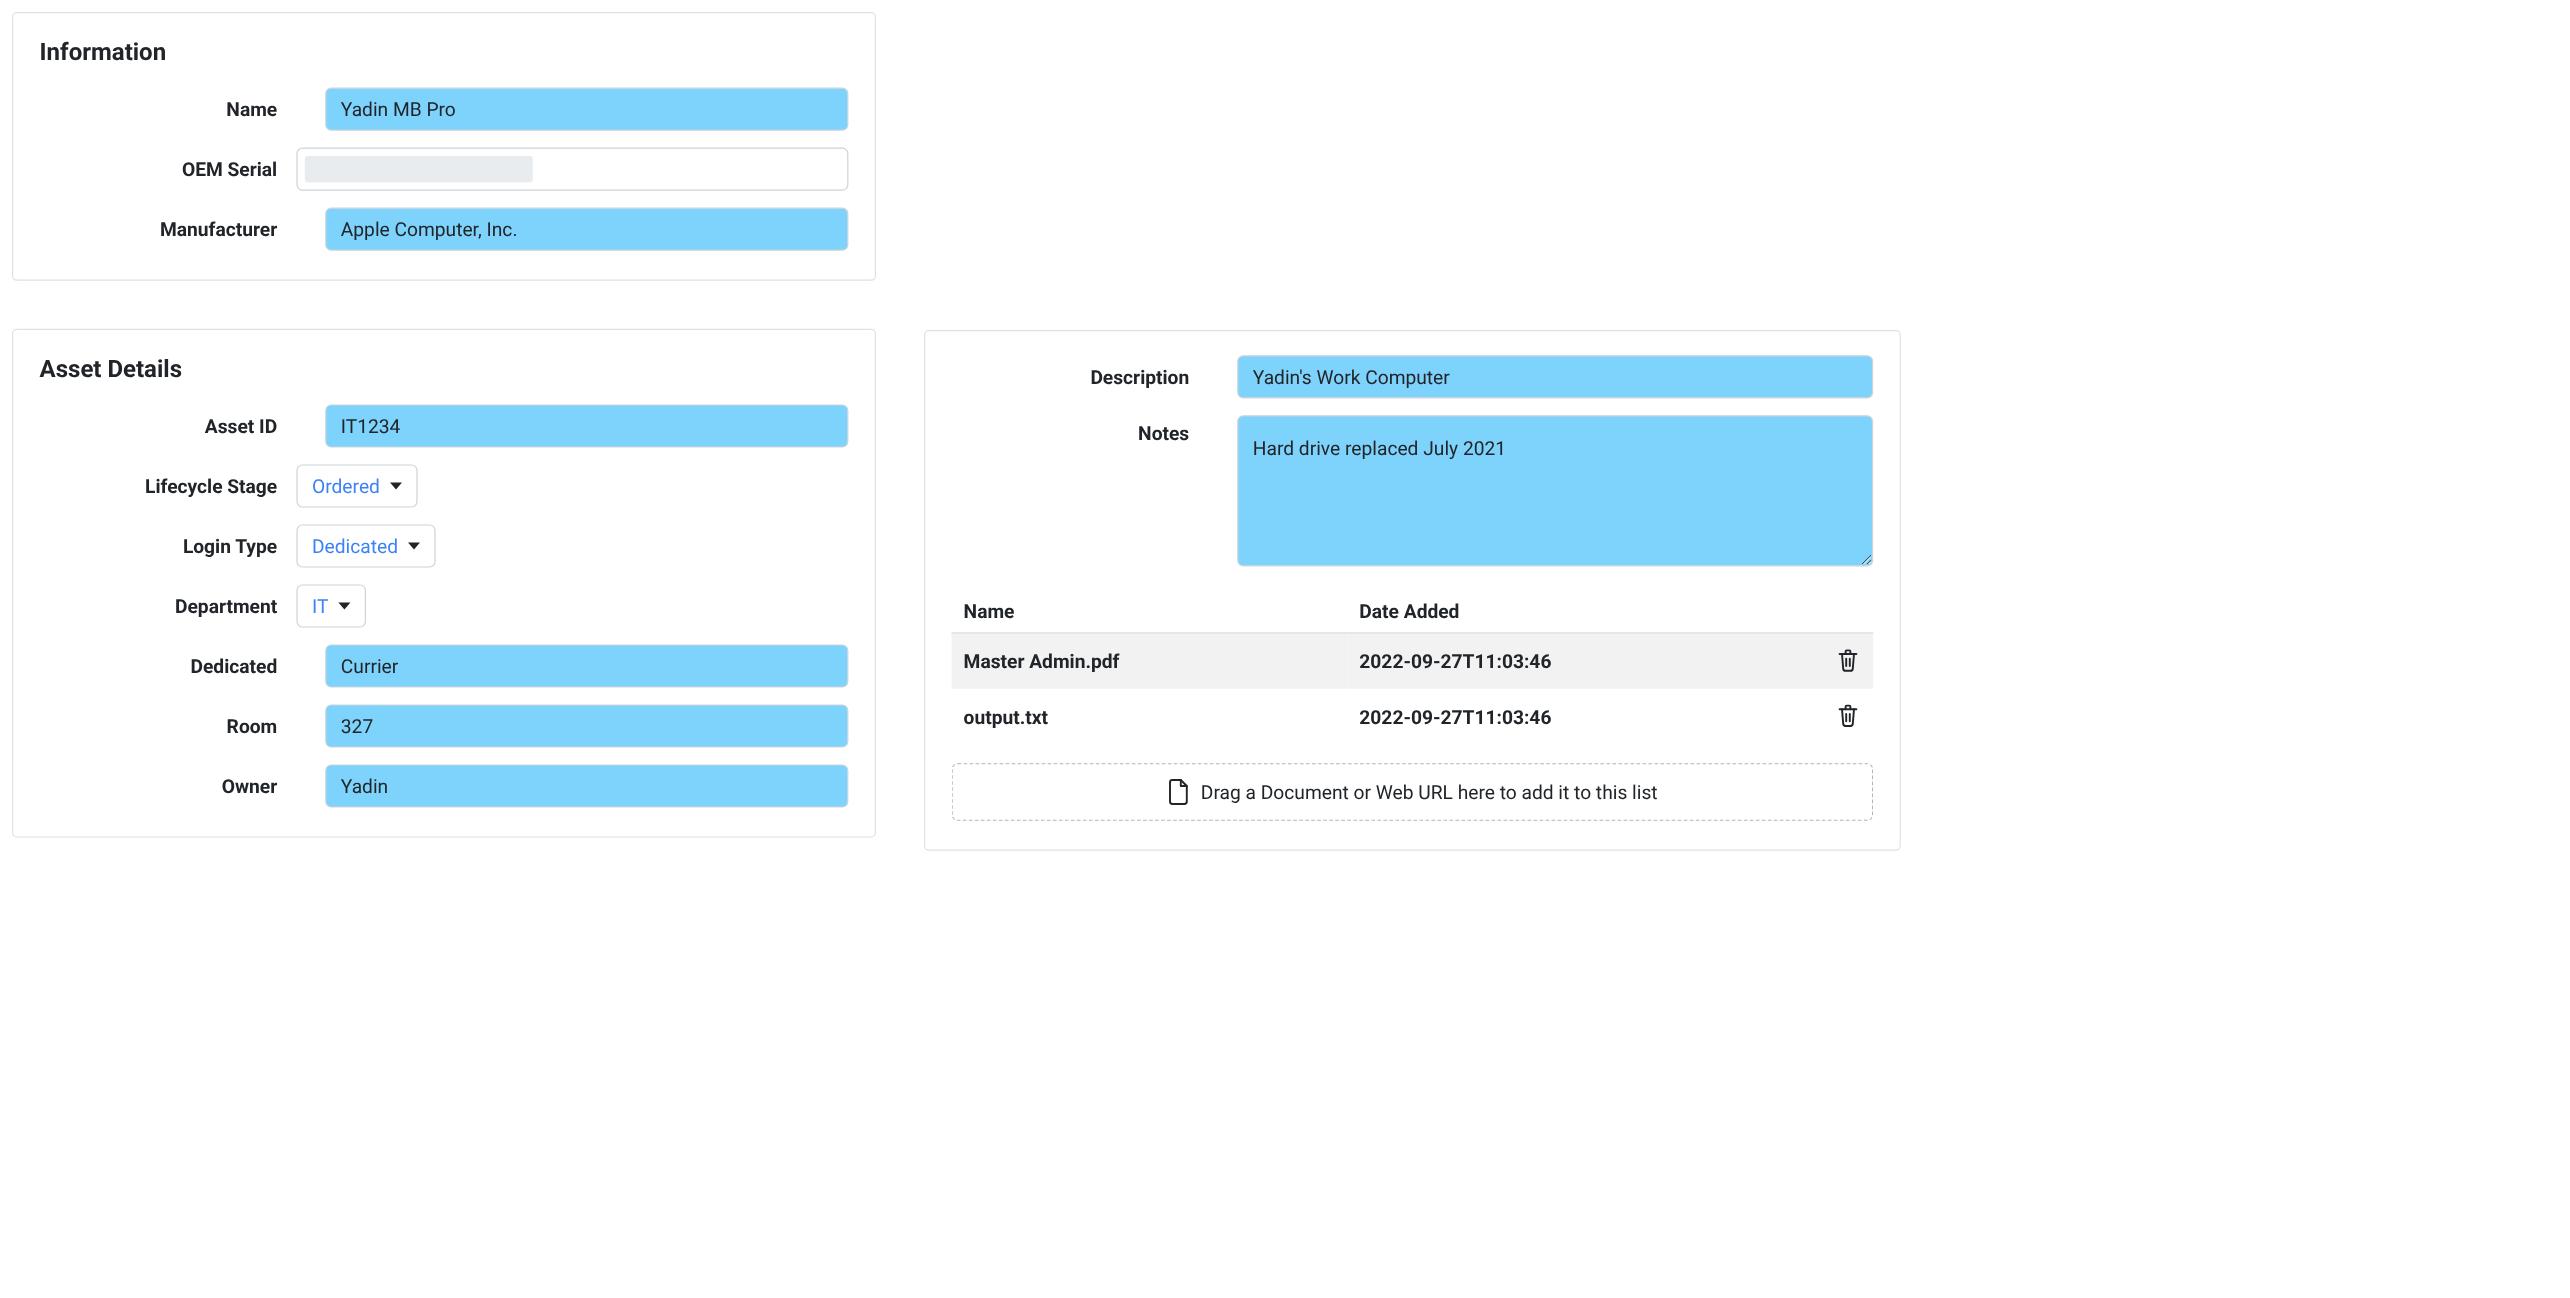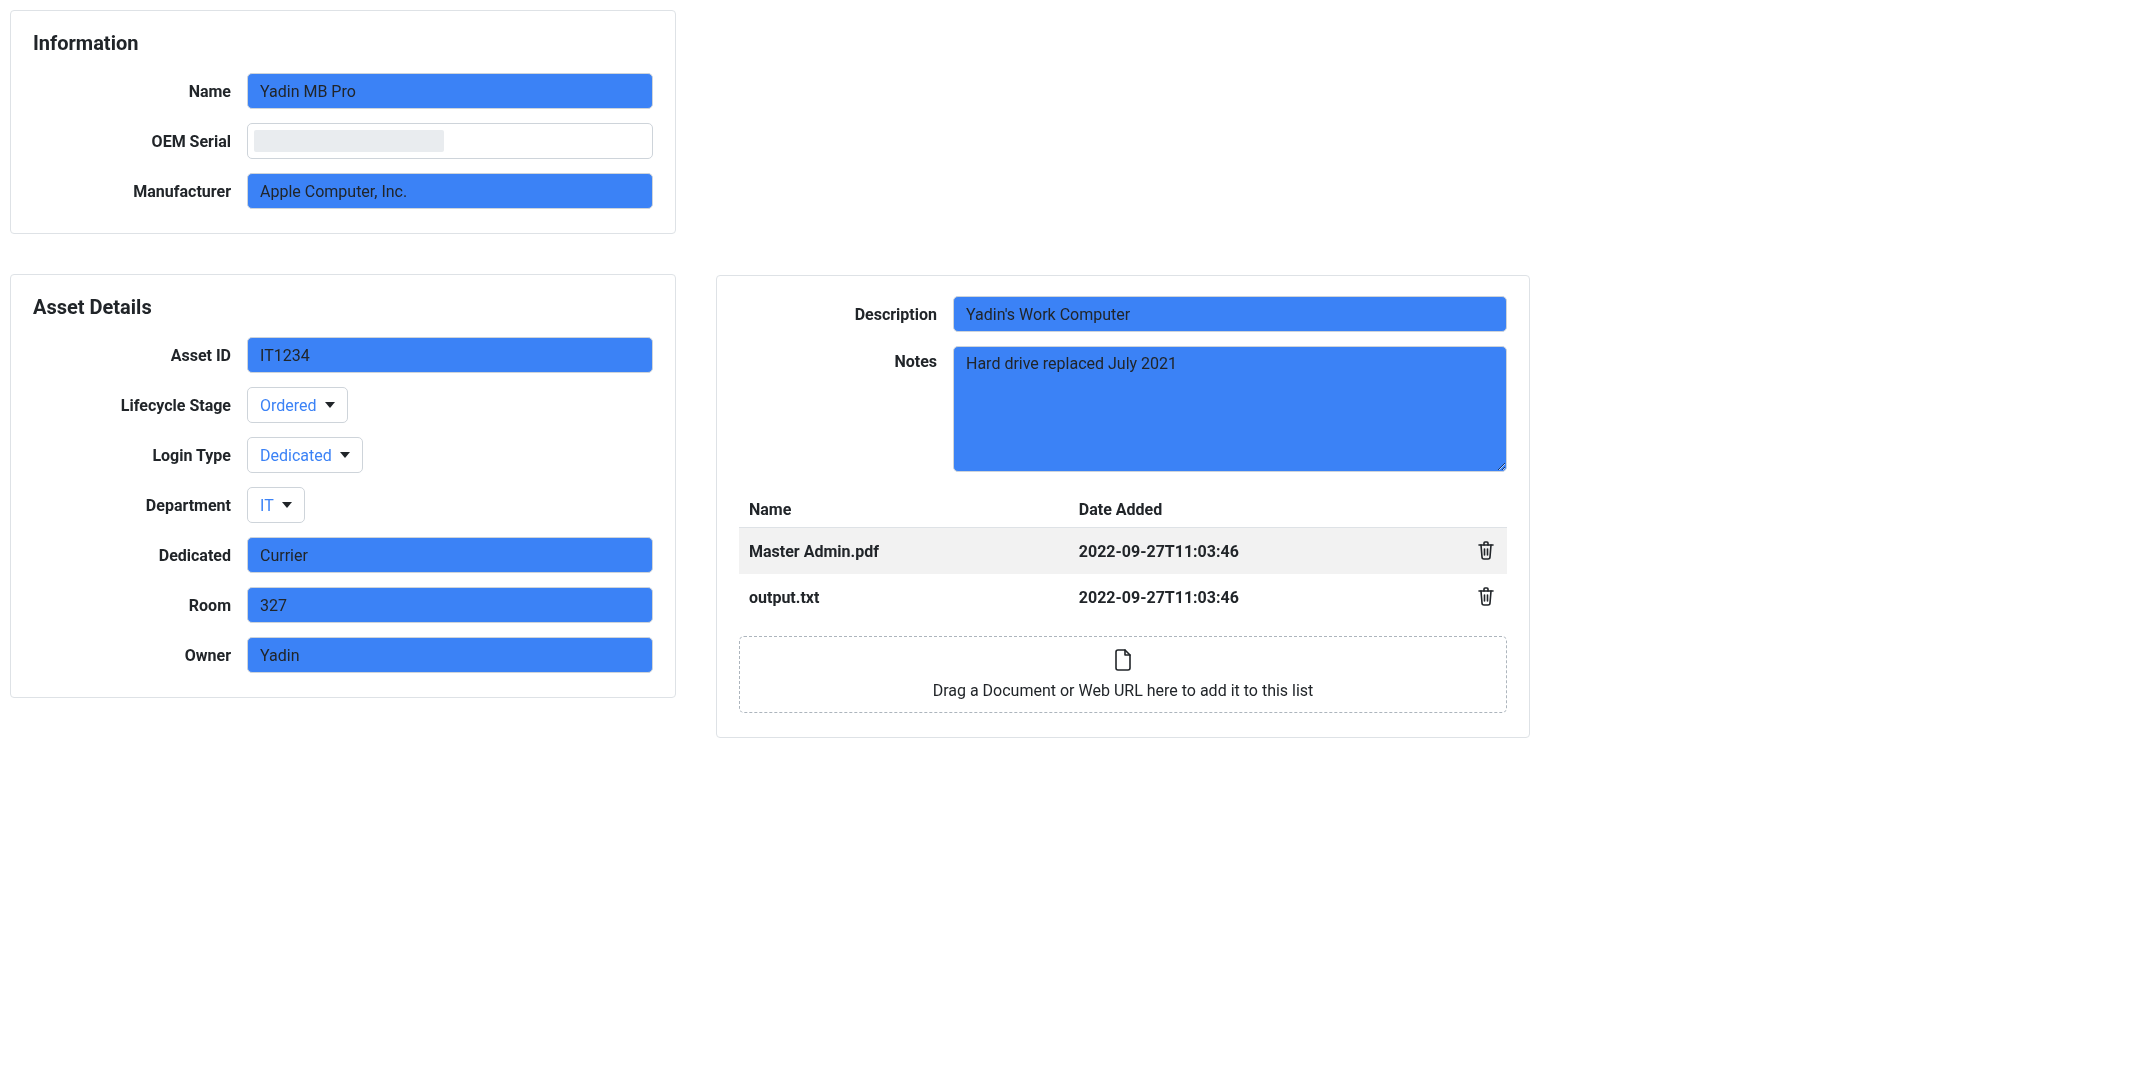--- a/index.html
+++ b/index.html
@@ -14,21 +14,21 @@
   .layout {
     display: flex;
     gap: 40px;
     align-items: flex-start;
   }
   .col {
     display: flex;
     flex-direction: column;
     gap: 44px;
   }
-  .col-left { width: 666px; gap: 40px; }
+  .col-left { width: 720px; gap: 40px; }
   .col-right { width: 814px; margin-top: 265px; }
   .card {
     border: 1px solid #dee2e6;
     border-radius: 4px;
     padding: 20px 22px 24px 22px;
     background: #fff;
   }
   .card-title {
     font-size: 20px;
     font-weight: 700;
@@ -48,28 +48,29 @@
     padding-right: 16px;
     font-weight: 700;
     color: #212529;
     font-size: 16px;
     flex-shrink: 0;
   }
   .form-control {
     flex: 1;
     border: 1px solid #ced4da;
     border-radius: 5px;
-    padding: 6px 12px;
+    padding: 16px 12px;
     font-size: 16px;
     font-family: inherit;
     color: #212529;
-    background: #3b82f6;
+    background: #7dd3fc;
     height: 36px;
     line-height: 22px;
     min-width: 0;
+    margin-left: 24px;
   }
   input.form-control { text-overflow: ellipsis; }
   textarea.form-control {
     height: 126px;
     resize: both;
     line-height: 1.4;
   }
   .dropdown-btn {
     display: inline-flex;
     align-items: center;
@@ -142,21 +143,20 @@
     border: 1.5px dashed #adb5bd;
     border-radius: 5px;
     padding: 12px;
     text-align: center;
     color: #212529;
     font-size: 16px;
     display: flex;
     align-items: center;
     justify-content: center;
     gap: 10px;
-    flex-direction: column;
   }
   .dropzone svg { flex-shrink: 0; }
 </style>
 </head>
 <body>
 
 <div class="layout">
   <div class="col col-left">
 
     <div class="card">

